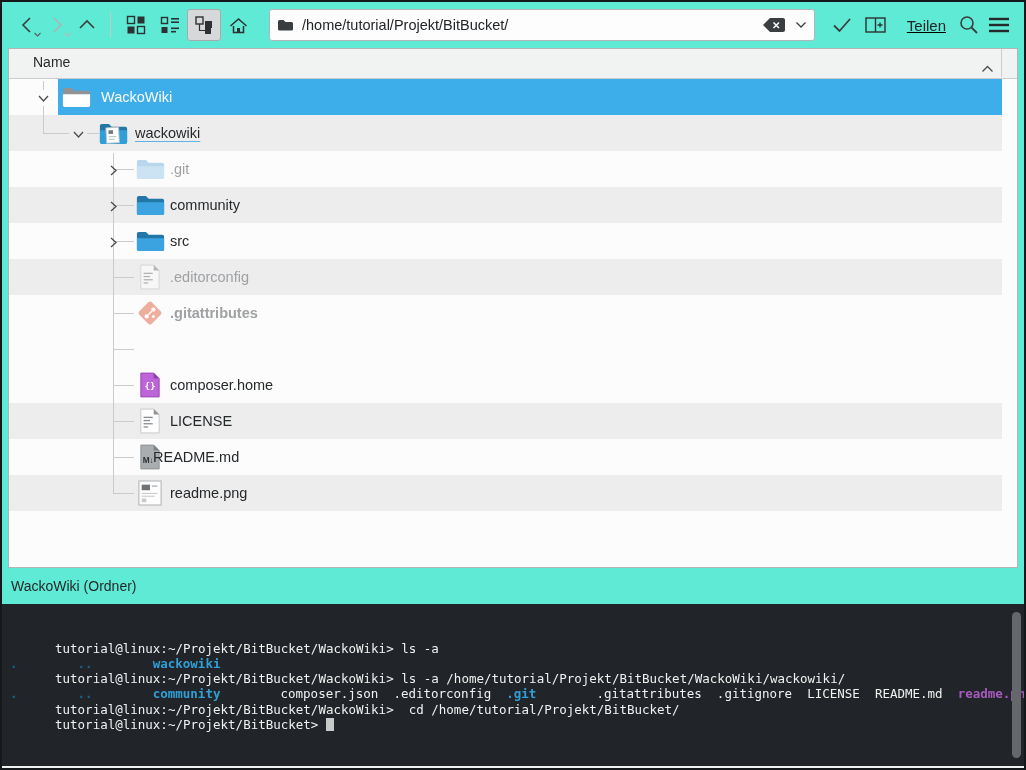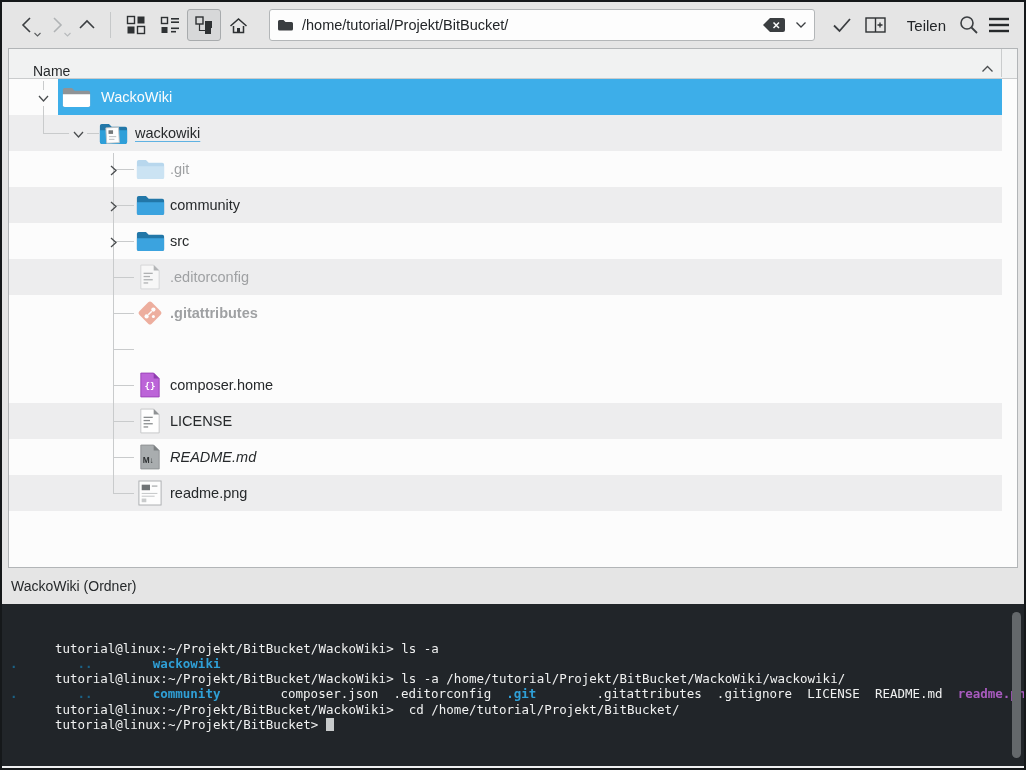--- a/index.html
+++ b/index.html
@@ -1,38 +1,38 @@
 <!DOCTYPE html>
 <html><head>
 <meta charset="utf-8">
 <style>
   html,body{margin:0;padding:0;background:#888;}
   .window{width:1026px;height:770px;box-sizing:border-box;border:2px solid #15181a;
-    background:#e5e5e5;position:relative;overflow:hidden;
+    background:#5eead4;position:relative;overflow:hidden;
     font-family:"Liberation Sans",sans-serif;}
   
   .toolbar{position:absolute;left:0;top:0;width:100%;height:46px;display:flex;
     align-items:center;padding:0 10px;box-sizing:border-box;}
   .tbtn{width:30px;height:32px;display:flex;align-items:center;justify-content:center;
     position:relative;border-radius:3px;flex:0 0 auto;}
   .tbtn.wide{width:34px;}
   .tbtn.checked{background:#d7d8d9;border:1px solid #a8abad;box-sizing:border-box;}
   .caret{position:absolute;right:0px;bottom:3px;}
   .tsep{width:1px;height:26px;background:#c6c8c9;margin:0 8px;flex:0 0 auto;}
   .urlbar{height:30px;background:#fdfdfd;border:1px solid #b3b6b8;border-radius:3px;
     flex:1;display:flex;align-items:center;padding:0 7px;margin:0 12px 0 14px;min-width:0;}
   .urlpath{flex:1;font-size:14.5px;color:#232629;margin-left:8px;white-space:nowrap;
     overflow:hidden;}
-  .teilen{display:flex;align-items:center;gap:20px;padding:0 8px;height:32px;flex:0 0 auto;}
+  .teilen{display:flex;align-items:center;gap:20px;padding:0 8px;height:32px;flex:0 0 auto;text-decoration:underline;}
   .teilen-label{font-size:15px;color:#232629;}
   
   .view{position:absolute;left:6px;top:46px;width:1010px;height:520px;background:#fcfcfc;
     border:1px solid #b2b5b7;box-sizing:border-box;}
   .vheader{position:relative;height:29px;background:#f1f2f2;border-bottom:1px solid #cacccd;}
-  .vheader .hname{position:absolute;left:24px;top:14px;font-size:14px;color:#26292b;}
+  .vheader .hname{position:absolute;left:24px;top:5px;font-size:14px;color:#26292b;}
   .vheader .hdiv{position:absolute;right:15px;top:0;width:1px;height:28px;background:#cacccd;}
   .vheader .hsort{position:absolute;right:23px;top:10px;}
   .rows{position:relative;width:1008px;height:432px;}
   .row{position:absolute;left:0;width:993px;height:36px;}
   .row.alt{background:#ededee;}
   .row.sel::before{content:"";position:absolute;left:49px;top:0;right:0;bottom:0;
     background:#3daee9;}
   .expander{position:absolute;top:12px;width:12px;height:12px;z-index:2;}
   .ficon{position:absolute;top:4px;width:30px;height:28px;z-index:2;display:flex;
     align-items:center;justify-content:center;}
@@ -292,21 +292,21 @@
           <span class="label" style="left: 161px;">LICENSE</span>
         </div>
         <div class="row" style="top: 360px;">
           <span class="ficon" style="left: 126px;">
             <svg width="22" height="26" viewBox="0 0 24 28">
               <path d="M2 1 H16 L22 7 V27 H2 Z" fill="#a9adaf" stroke="#8d9193"></path>
               <path d="M16 1 L22 7 H16 Z" fill="#7d8183"></path>
               <text x="4" y="21" font-size="9" font-weight="bold" fill="#2e3133" font-family="Liberation Sans,sans-serif">M↓</text>
             </svg>
           </span>
-          <span class="label" style="left: 161px; font-style: italic;">README.md</span>
+          <span class="label" style="left: 144px;">README.md</span>
         </div>
         <div class="row alt" style="top: 396px;">
           <span class="ficon" style="left: 126px;">
             <svg width="24" height="26" viewBox="0 0 26 28">
               <rect x="1" y="1" width="24" height="26" fill="#fdfdfd" stroke="#a9acae"></rect>
               <rect x="4" y="5" width="9" height="6" fill="#6f7375"></rect>
               <line x1="15" y1="6.5" x2="21" y2="6.5" stroke="#9da0a2" stroke-width="1.2"></line>
               <line x1="4" y1="14.5" x2="21" y2="14.5" stroke="#c9cbcc" stroke-width="1.2"></line>
               <line x1="4" y1="17.5" x2="18" y2="17.5" stroke="#c9cbcc" stroke-width="1.2"></line>
               <rect x="4" y="20" width="5" height="4" fill="#c9cbcc"></rect>

